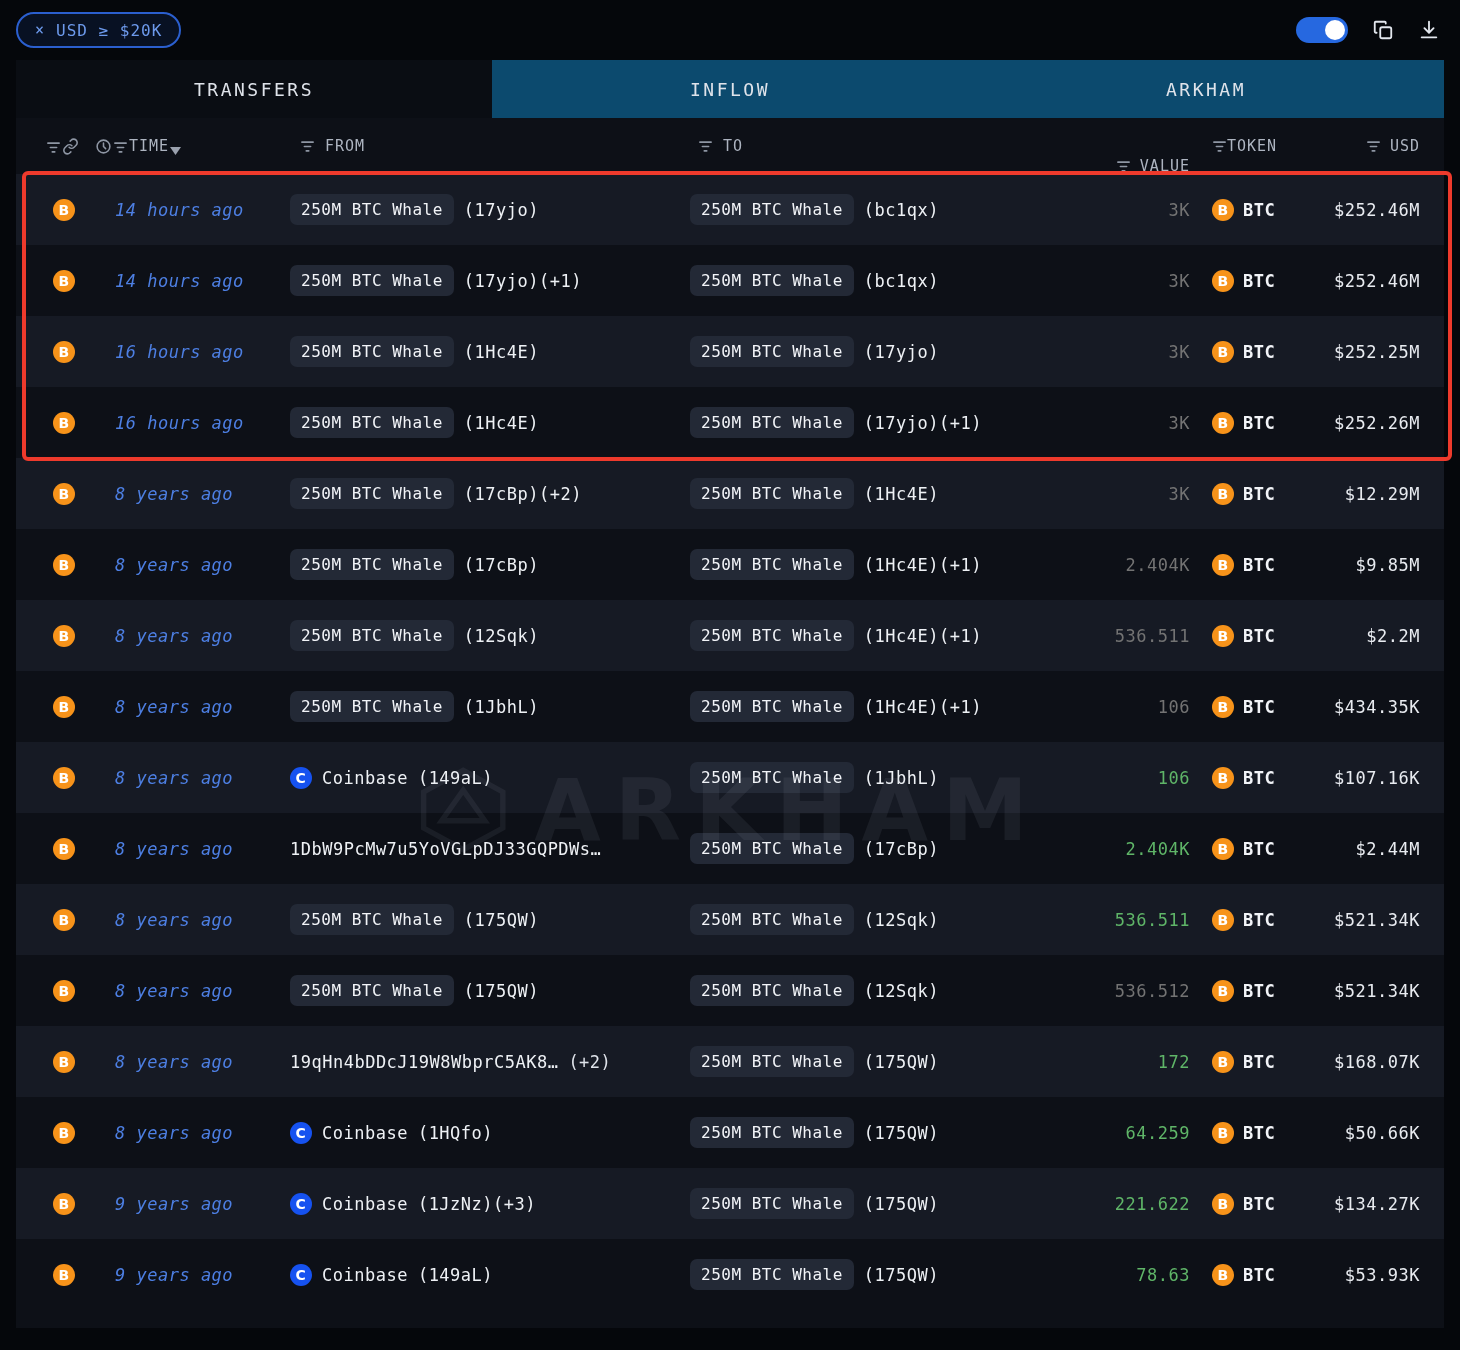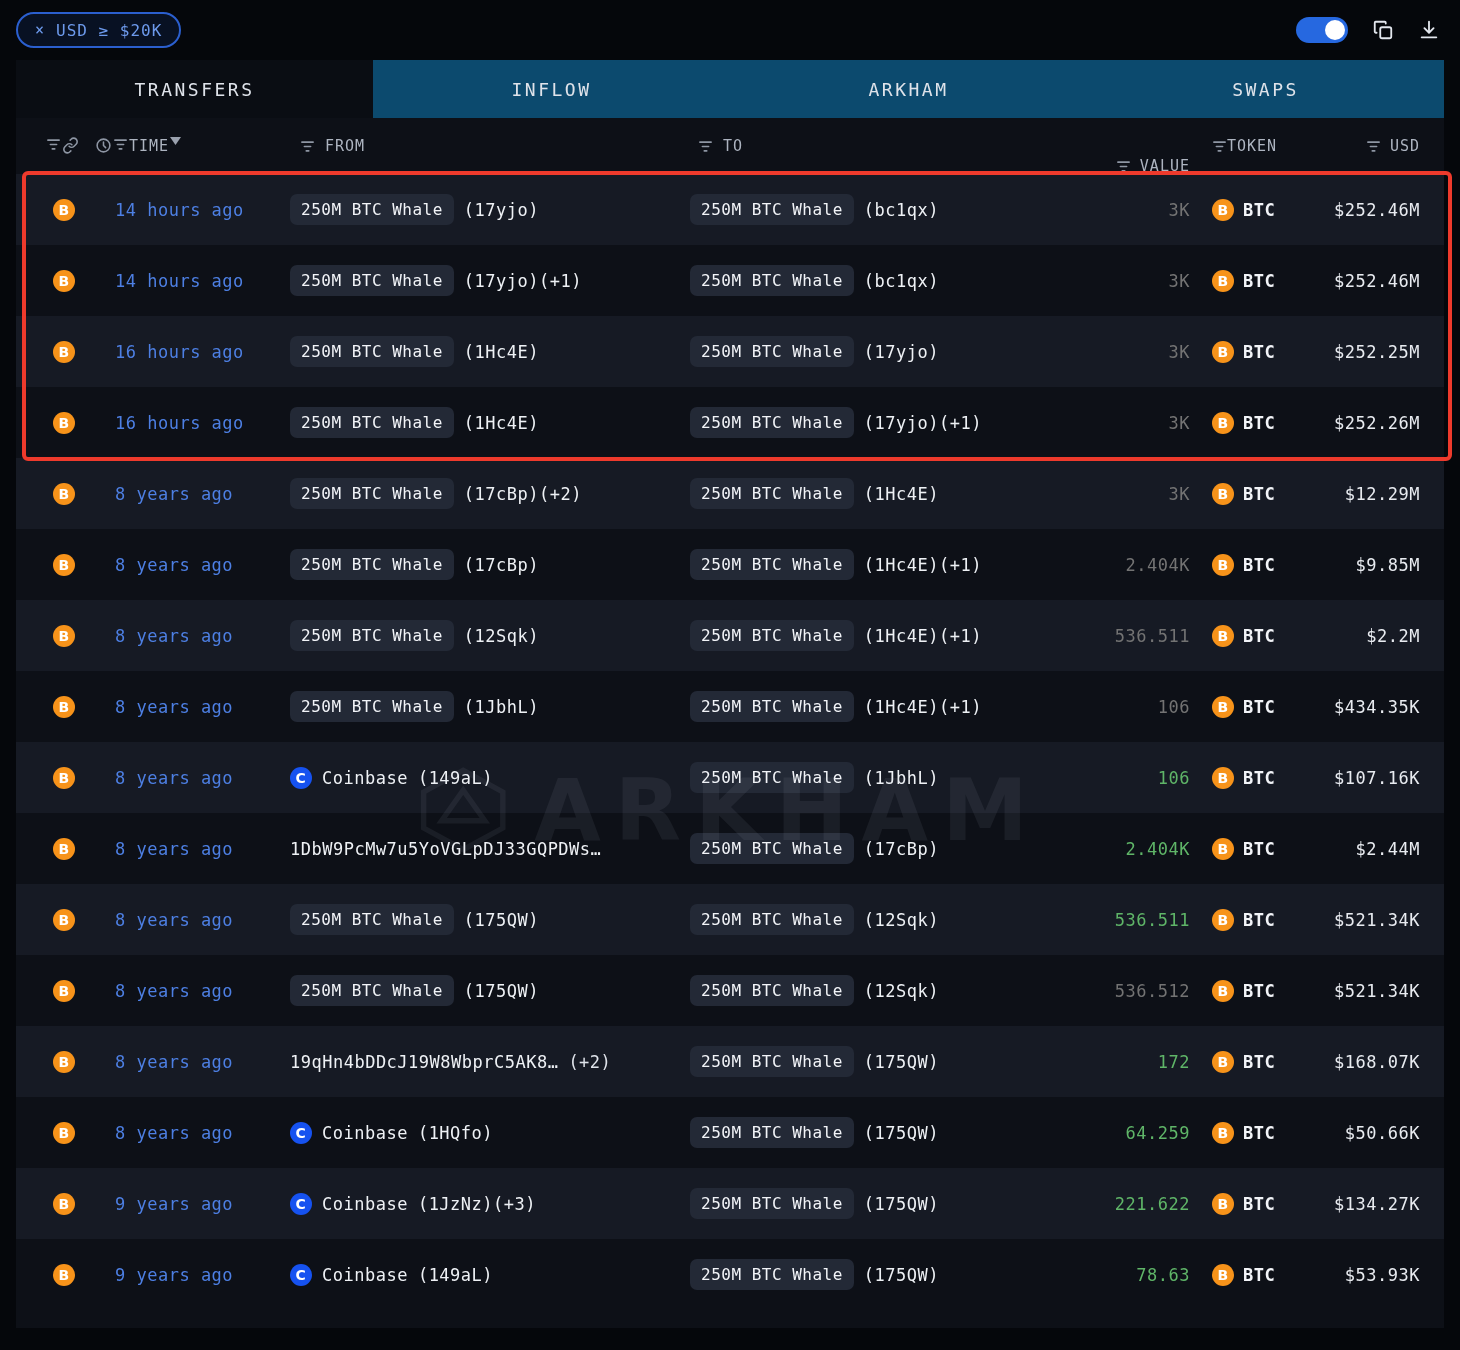--- a/index.html
+++ b/index.html
@@ -31,21 +31,21 @@
 
   .tabs { display:flex; height:58px; background:#0c4a6e; }
   .tab { flex:1; display:flex; align-items:center; justify-content:center; font-size:18px;
          letter-spacing:2.5px; color:#dfe3ea; cursor:pointer; }
   .tab.active { background:#0a0d13; }
 
   
   .thead { display:flex; align-items:center; height:56px; color:#adb4c0; font-size:15px;
            letter-spacing:1px; padding-right:24px; }
   .thead svg { flex:none; }
-  .h-left  { flex:0 0 274px; display:flex; align-items:flex-start; gap:1px; padding-left:30px; }
+  .h-left  { flex:0 0 274px; display:flex; align-items:flex-end; gap:1px; padding-left:30px; }
   .h-from  { flex:1; display:flex; align-items:center; gap:10px; padding-left:10px; }
   .h-to    { flex:0 0 360px; display:flex; align-items:center; gap:10px; padding-left:8px; }
   .h-value { flex:0 0 140px; display:flex; align-items:center; justify-content:flex-end; gap:9px;margin-top:40px; }
   .h-token { flex:0 0 112px; display:flex; align-items:center; padding-left:22px; }
   .h-usd   { flex:0 0 118px; display:flex; align-items:center; justify-content:flex-end; gap:9px; }
   .gap-sm { width:14px; }
 
   
   .tbody { position:relative; }
   .row { display:flex; align-items:center; height:71px; padding-right:24px; cursor:pointer; letter-spacing:.5px; }
@@ -56,21 +56,21 @@
     display:flex; align-items:center; justify-content:center;
     font-size:14px; font-weight:bold; font-family:"DejaVu Sans","Liberation Sans",sans-serif;
     flex:none;
   }
   .cb-badge {
     width:22px; height:22px; border-radius:50%; background:#1652f0; color:#fff;
     display:flex; align-items:center; justify-content:center;
     font-size:14px; font-weight:bold; font-family:"DejaVu Sans","Liberation Sans",sans-serif;
     flex:none;
   }
-  .c-time { flex:0 0 178px; color:#4d7fe3; padding-left:3px; white-space:nowrap; }
+  .c-time { flex:0 0 178px; color:#4d7fe3; padding-left:3px; white-space:nowrap;font-style:italic; }
   .party { display:flex; align-items:center; gap:10px; min-width:0; white-space:nowrap; overflow:hidden; }
   .c-from { flex:1; }
   .c-to { flex:0 0 360px; }
   .entity-chip { background:#232936; border-radius:7px; padding:6px 11px; color:#f2f4f8; font-size:16px; }
   .party-name { color:#eef1f5; }
   .addr { color:#eef1f5; }
   .extra { color:#dfe3ea; }
   .c-value { flex:0 0 140px; text-align:right; white-space:nowrap; }
   .val-out { color:#737373; }
   .val-in  { color:#5fb568; }
@@ -123,21 +123,20 @@
     </div>
   </div>
 </div>
 
 <div class="panel">
 
   <div class="tabs">
     <div class="tab active">TRANSFERS</div>
     <div class="tab">INFLOW</div>
     <div class="tab">ARKHAM</div>
-    <div class="tab">SWAPS</div>
   </div>
 
   <div class="thead">
     <div class="h-left">
       <svg width="15" height="15" viewBox="0 0 24 24" fill="none" stroke="#8e96a4" stroke-width="2.6" stroke-linecap="round">
           <path d="M3 5h18M7 12h10M10 19h4"></path>
         </svg>
       <svg width="17" height="17" viewBox="0 0 24 24" fill="none" stroke="#8e96a4" stroke-width="2.2" stroke-linecap="round" stroke-linejoin="round">
           <path d="M10 13a5 5 0 0 0 7.07 0l2.83-2.83a5 5 0 1 0-7.07-7.07L11.5 4.43"></path>
           <path d="M14 11a5 5 0 0 0-7.07 0L4.1 13.83a5 5 0 1 0 7.07 7.07l1.33-1.33"></path>

